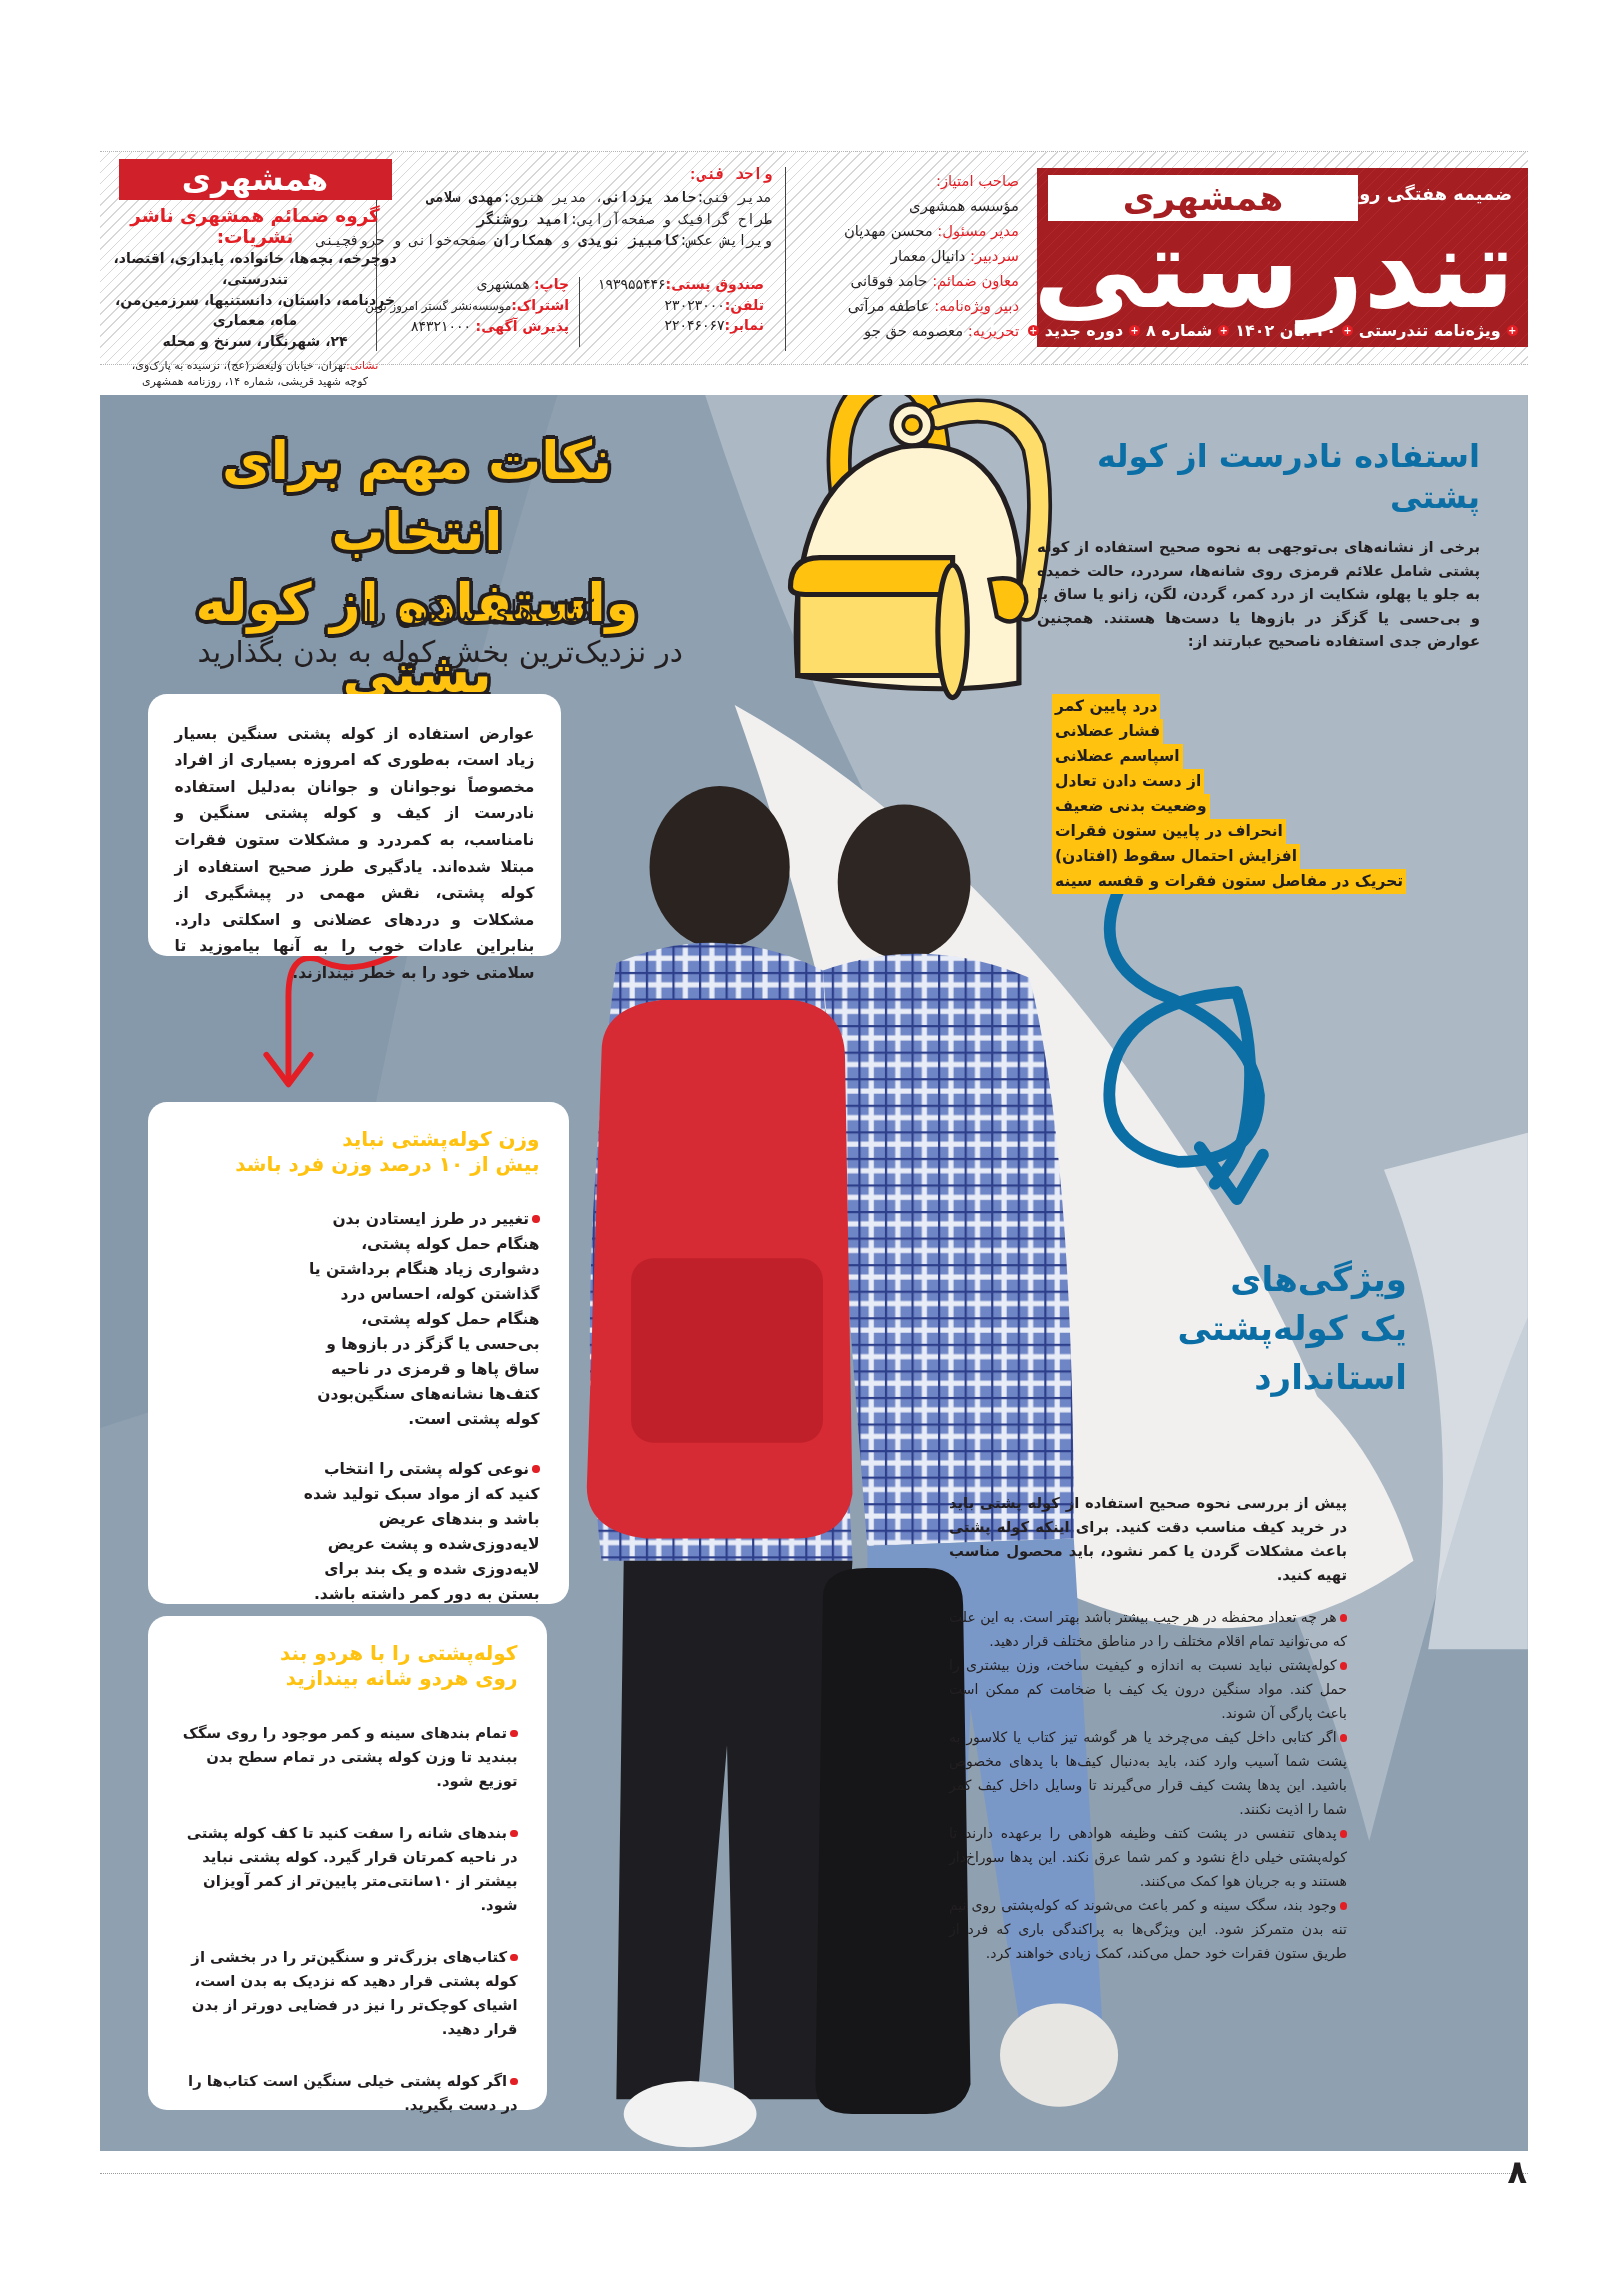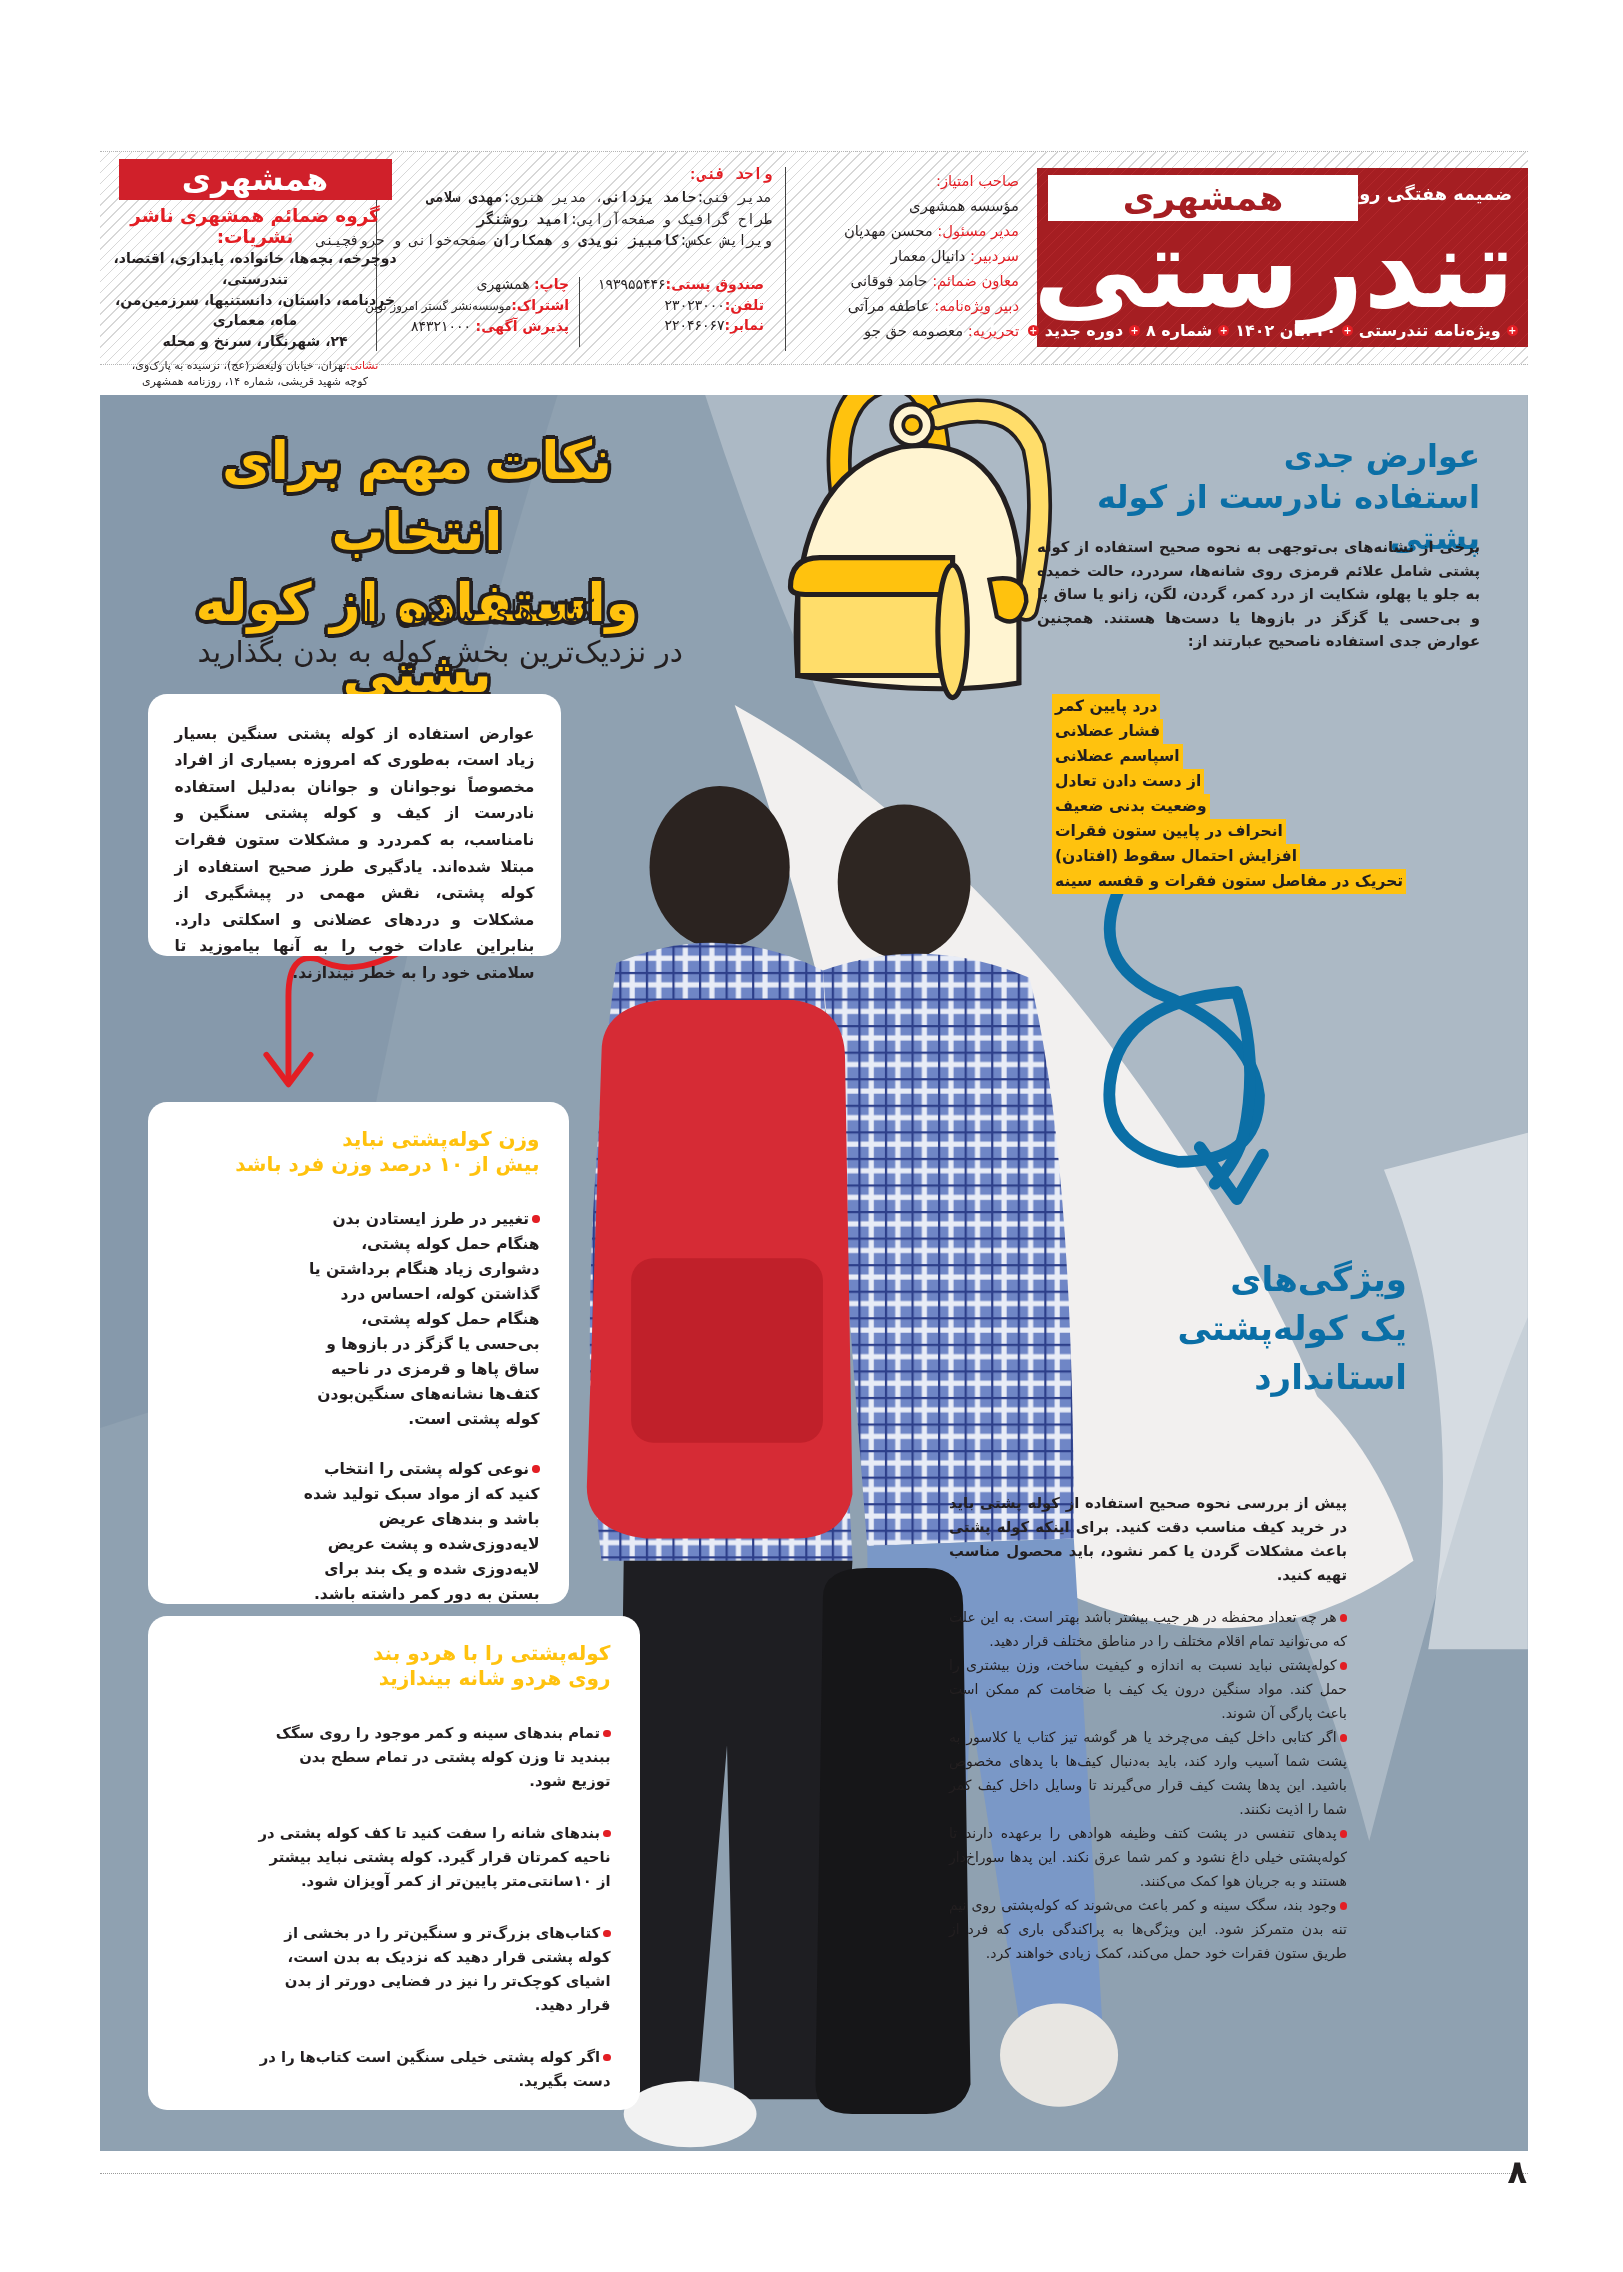--- a/index.html
+++ b/index.html
@@ -44,21 +44,21 @@
   .panel-bg-svg{position:absolute;left:0;top:0;}
 
   .main-title{position:absolute;left:44px;top:29.5px;width:546px;text-align:center;color:#ffc20e;
     font-size:53px;font-weight:bold;line-height:71px;
     text-shadow:-3px -3px 0 #231f20,3px -3px 0 #231f20,-3px 3px 0 #231f20,3px 3px 0 #231f20,0 3.7px 0 #231f20,0 -3.7px 0 #231f20,3.7px 0 0 #231f20,-3.7px 0 0 #231f20;}
   .main-sub{position:absolute;left:37px;top:196px;width:546px;text-align:right;font-size:29.5px;line-height:41px;color:#231f20;}
 
   .card{position:absolute;background:#fff;border-radius:19px;}
   .intro-card{left:48px;top:299px;width:413px;height:262px;padding:26.6px 26.6px;font-size:15.5px;font-weight:bold;line-height:26.6px;text-align:justify;}
   .card2{left:48px;top:679px;width:421px;height:502px;padding:25px 29.5px;margin-top:28px;}
-  .card3{left:48px;top:1221px;width:492px;height:494px;padding:25px 29.5px;}
+  .card3{left:48px;top:1221px;width:399px;height:494px;padding:25px 29.5px;}
   .card-head{color:#ffc20e;font-size:20px;font-weight:bold;line-height:25px;margin-bottom:29.5px;}
   .bullet{font-size:15.5px;font-weight:bold;line-height:25px;margin-bottom:25px;max-width:236px;}
   .card3 .bullet{max-width:354px;font-size:14.8px;line-height:24px;margin-bottom:28px;}
   .dot{display:inline-block;width:7.4px;height:7.4px;border-radius:50%;background:#e31e24;margin-left:3px;vertical-align:middle;}
 
   .sec-right-title{position:absolute;right:48px;top:41px;width:443px;text-align:right;color:#0b6fa6;font-size:32px;font-weight:bold;line-height:41px;}
   .sec-right-body{position:absolute;right:48px;top:140px;width:443px;text-align:justify;font-size:14.8px;font-weight:bold;line-height:23.6px;}
   .symptoms{position:absolute;right:63px;top:299px;width:413px;display:flex;flex-direction:column;align-items:flex-end;gap:0;}
   .sym{background:#ffc20e;font-size:15.5px;font-weight:bold;line-height:25px;padding:0 3px;white-space:nowrap;}
 
@@ -239,21 +239,20 @@
       <div>کوله‌پشتی را با هردو بند</div>
       <div>روی هردو شانه بیندازید</div>
     </div>
     <div class="bullet"><span class="dot"></span><span>تمام بندهای سینه و کمر موجود را روی سگک ببندید تا وزن کوله پشتی در تمام سطح بدن توزیع شود.</span></div>
     <div class="bullet"><span class="dot"></span><span>بندهای شانه را سفت کنید تا کف کوله پشتی در ناحیه کمرتان قرار گیرد. کوله پشتی نباید بیشتر از ۱۰سانتی‌متر پایین‌تر از کمر آویزان شود.</span></div>
     <div class="bullet"><span class="dot"></span><span>کتاب‌های بزرگ‌تر و سنگین‌تر را در بخشی از کوله پشتی قرار دهید که نزدیک به بدن است، اشیای کوچک‌تر را نیز در فضایی دورتر از بدن قرار دهید.</span></div>
     <div class="bullet"><span class="dot"></span><span>اگر کوله پشتی خیلی سنگین است کتاب‌ها را در دست بگیرید.</span></div>
   </div>
 
   <div class="sec-right-title">
-    <div>عوارض جدی</div>
     <div>استفاده نادرست از کوله پشتی</div>
   </div>
   <div class="sec-right-body">برخی از نشانه‌های بی‌توجهی به نحوه صحیح استفاده از کوله پشتی شامل علائم قرمزی روی شانه‌ها، سردرد، حالت خمیده به جلو یا پهلو، شکایت از درد کمر، گردن، لگن، زانو یا ساق پا و بی‌حسی یا گزگز در بازوها یا دست‌ها هستند. همچنین عوارض جدی استفاده ناصحیح عبارتند از:</div>
   <div class="symptoms">
     <span class="sym">درد پایین کمر</span>
     <span class="sym">فشار عضلانی</span>
     <span class="sym">اسپاسم عضلانی</span>
     <span class="sym">از دست دادن تعادل</span>
     <span class="sym">وضعیت بدنی ضعیف</span>
     <span class="sym">انحراف در پایین ستون فقرات</span>

